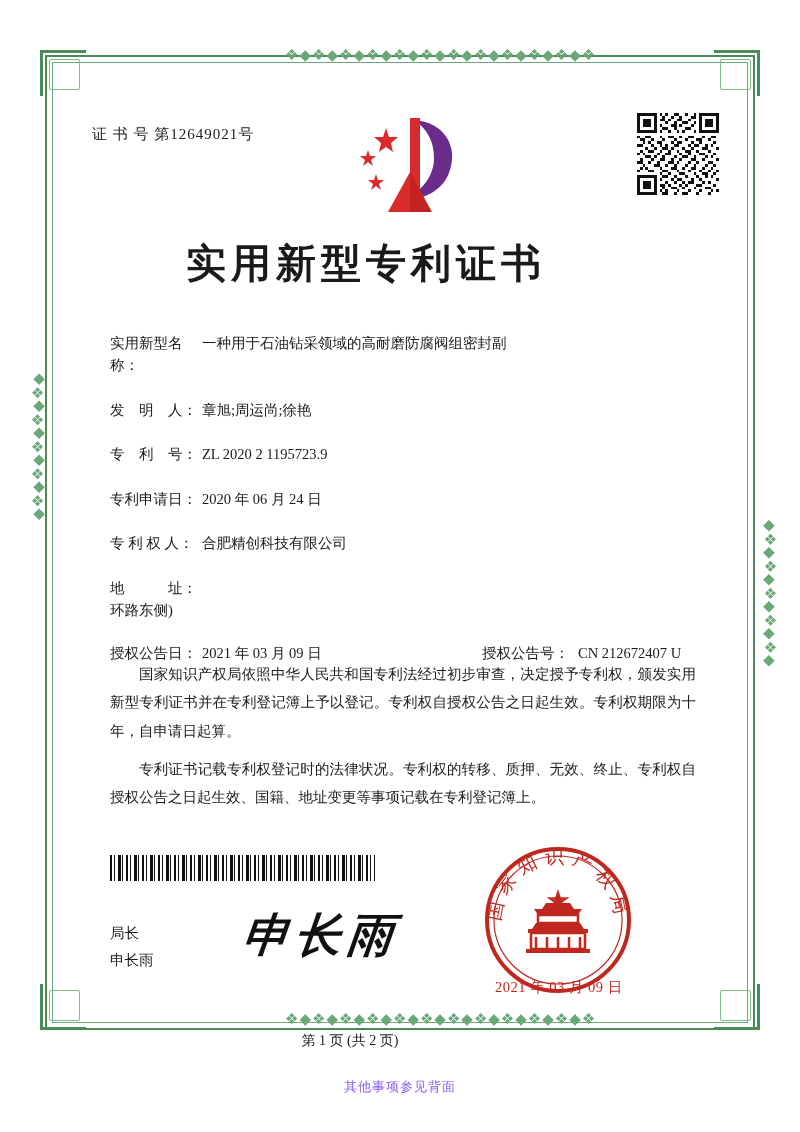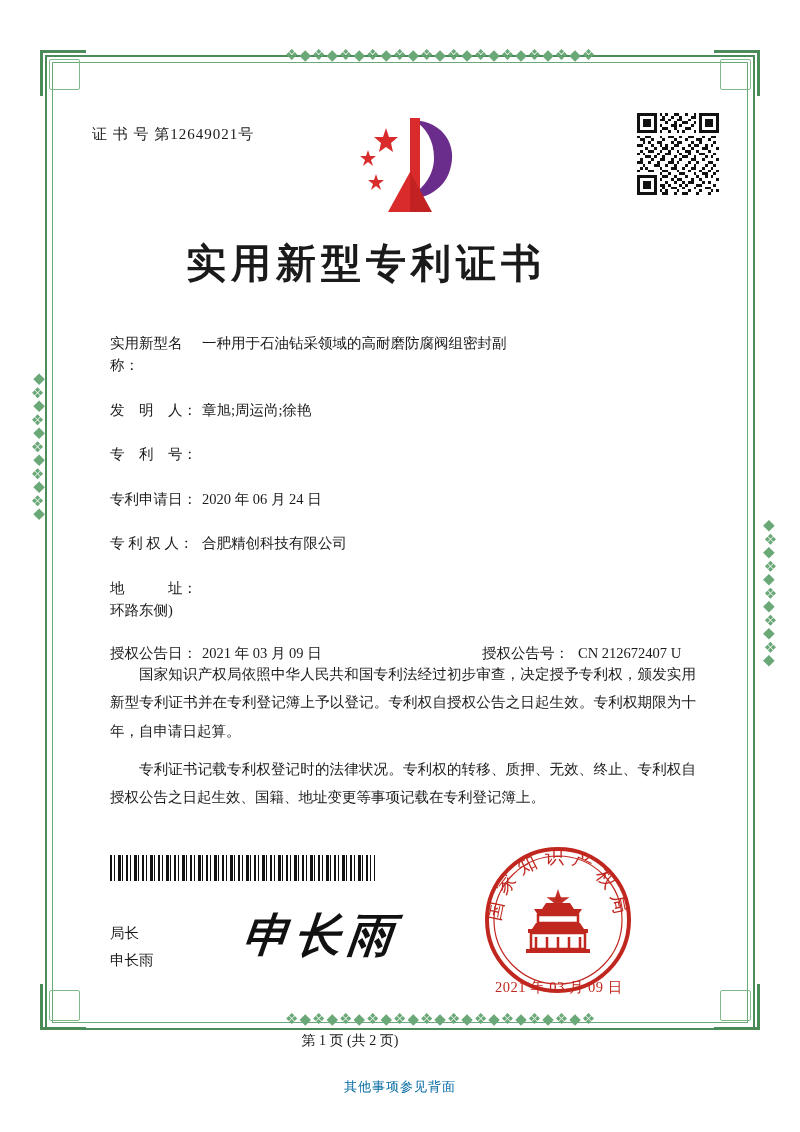--- a/index.html
+++ b/index.html
@@ -216,21 +216,21 @@
     text-align: center;
     font-size: 14px;
   }
   .footnote {
     position: absolute;
     left: 0;
     top: 1078px;
     width: 800px;
     text-align: center;
     font-size: 13px;
-    color: #0369a1;
+    color: #8b5cf6;
     letter-spacing: 1px;
   }
 </style>
 </head>
 <body>
 
 <div class="border-outer"></div>
 <div class="border-inner"></div>
 <div class="corner tl"></div>
 <div class="corner tr"></div>
@@ -467,20 +467,21 @@
     <div class="field-value">一种用于石油钻采领域的高耐磨防腐阀组密封副</div>
   </div>
 
   <div class="field-row">
     <div class="field-label">发　明　人：</div>
     <div class="field-value">章旭;周运尚;徐艳</div>
   </div>
 
   <div class="field-row">
     <div class="field-label">专　利　号：</div>
+    <div class="field-value">ZL 2020 2 1195723.9</div>
   </div>
 
   <div class="field-row">
     <div class="field-label">专利申请日：</div>
     <div class="field-value">2020 年 06 月 24 日</div>
   </div>
 
   <div class="field-row">
     <div class="field-label">专 利 权 人：</div>
     <div class="field-value">合肥精创科技有限公司</div>

